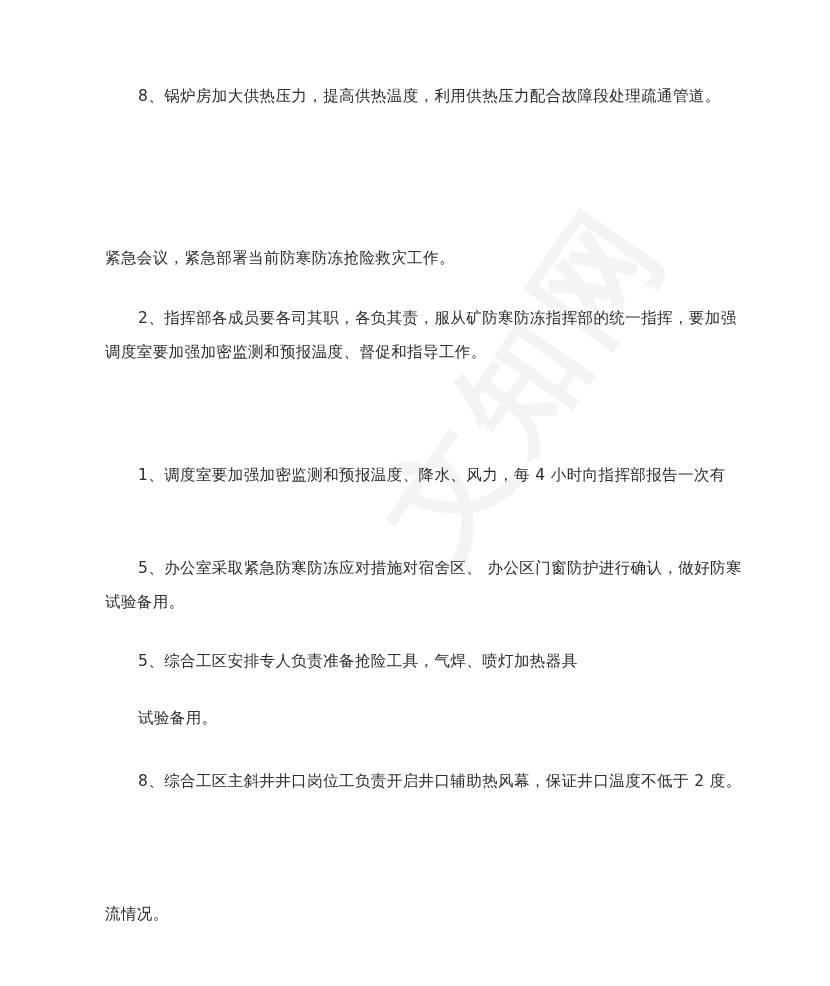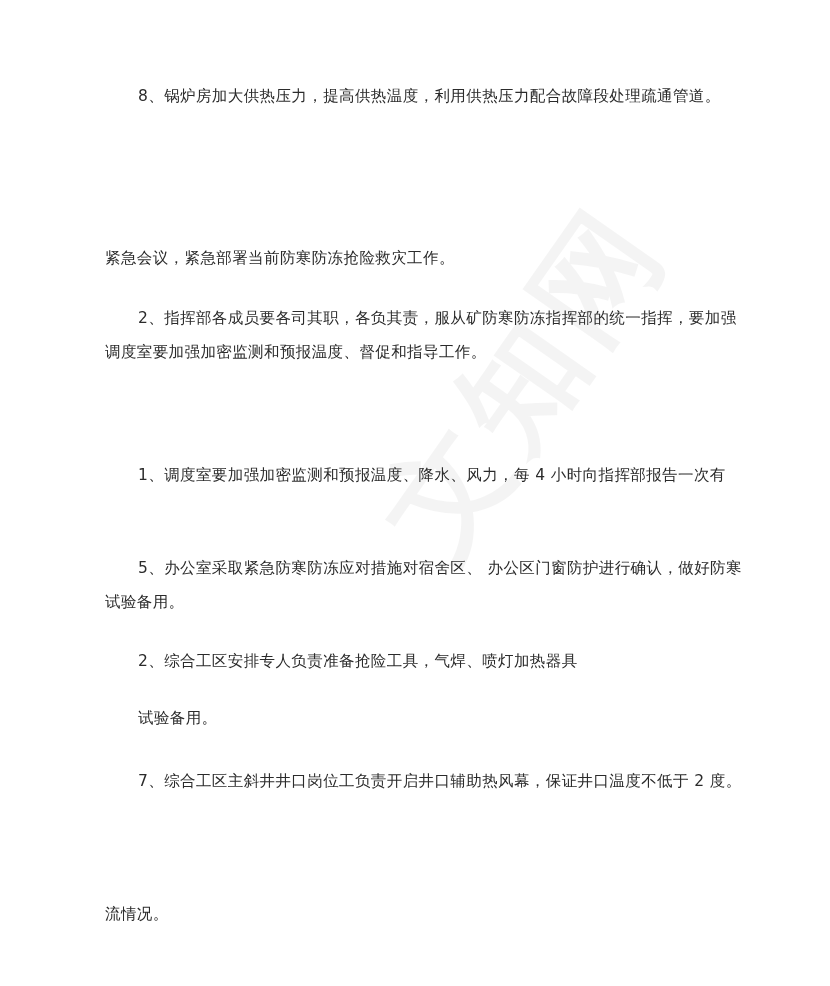--- a/index.html
+++ b/index.html
@@ -28,17 +28,17 @@
 <div class="page">
   <div class="watermark">文知网</div>
 
   <div class="line indent" style="top:86px">8、锅炉房加大供热压力，提高供热温度，利用供热压力配合故障段处理疏通管道。</div>
   <div class="line cont" style="top:248px">紧急会议，紧急部署当前防寒防冻抢险救灾工作。</div>
   <div class="line indent" style="top:308px">2、指挥部各成员要各司其职，各负其责，服从矿防寒防冻指挥部的统一指挥，要加强</div>
   <div class="line cont" style="top:342px">调度室要加强加密监测和预报温度、督促和指导工作。</div>
   <div class="line indent" style="top:465px">1、调度室要加强加密监测和预报温度、降水、风力，每 4 小时向指挥部报告一次有</div>
   <div class="line indent" style="top:558px">5、办公室采取紧急防寒防冻应对措施对宿舍区、 办公区门窗防护进行确认，做好防寒</div>
   <div class="line cont" style="top:592px">试验备用。</div>
-  <div class="line indent" style="top:651px">2、综合工区安排专人负责准备抢险工具，气焊、喷灯加热器具</div>
+  <div class="line indent" style="top:651px">5、综合工区安排专人负责准备抢险工具，气焊、喷灯加热器具</div>
   <div class="line indent" style="top:708px">试验备用。</div>
-  <div class="line indent" style="top:771px">7、综合工区主斜井井口岗位工负责开启井口辅助热风幕，保证井口温度不低于 2 度。</div>
+  <div class="line indent" style="top:771px">8、综合工区主斜井井口岗位工负责开启井口辅助热风幕，保证井口温度不低于 2 度。</div>
   <div class="line cont" style="top:904px">流情况。</div>
 </div>
 
 </body></html>

